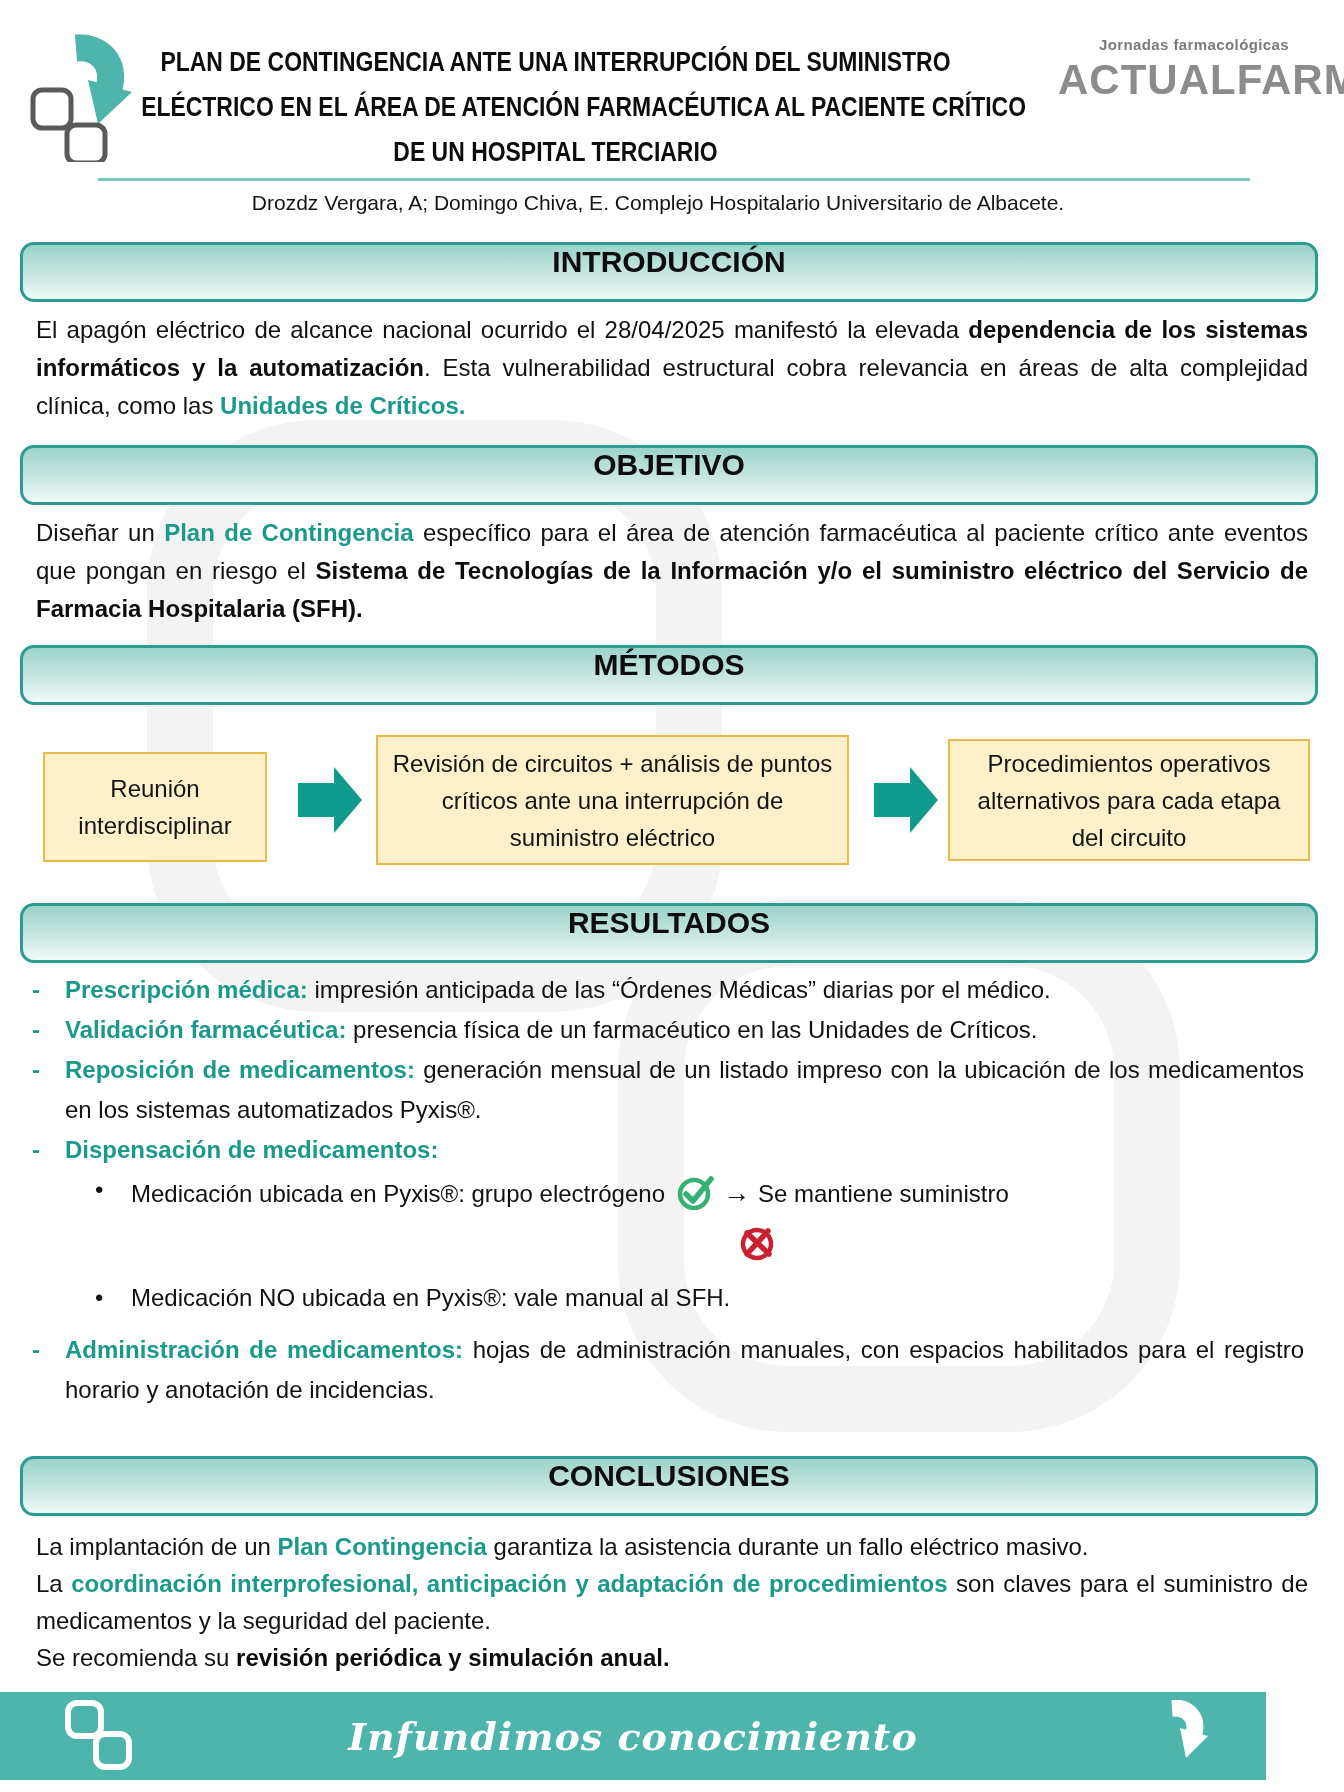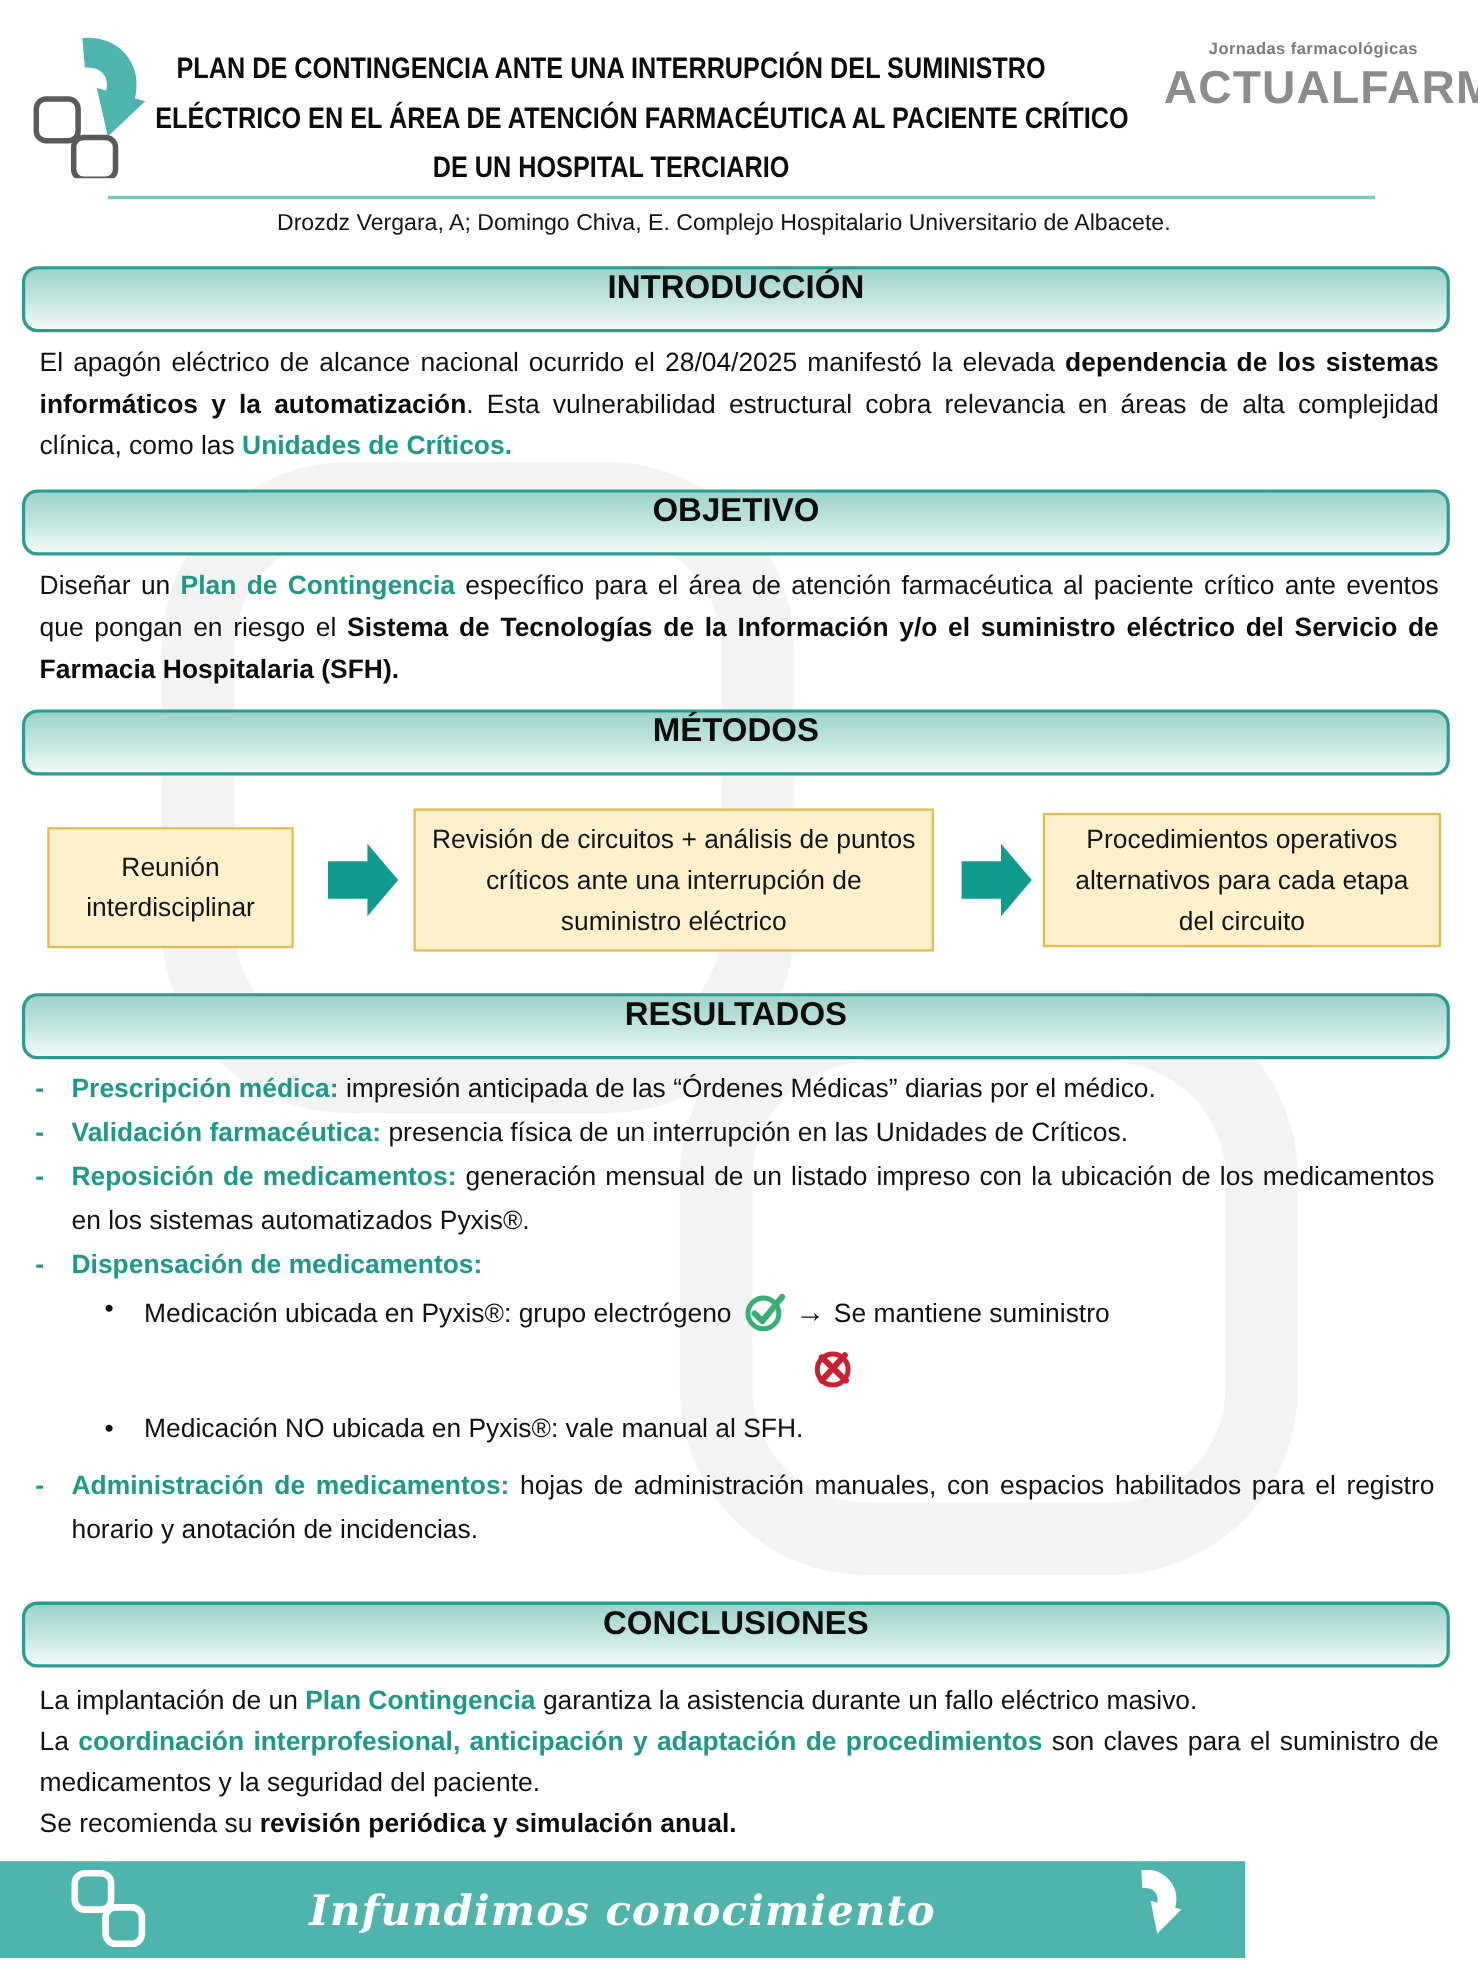--- a/index.html
+++ b/index.html
@@ -65,21 +65,21 @@
   .x-line2 { text-align:center; }
   .sub2 { margin-top:16px; }
   .admin { margin-top:12px; }
 
   
   .concl { position:absolute; left:36px; top:1528px; width:1272px; font-size:24px; line-height:37px; }
   .concl p { margin:0; }
   .concl .jst { text-align:justify; }
 
   
-  .footer { position:absolute; left:0; top:1692px; width:1132px; height:88px; background:#4db5ab;
+  .footer { position:absolute; left:0; top:1692px; width:1266px; height:88px; background:#4db5ab;
             display:flex; align-items:center; justify-content:center; }
   .slogan { color:#ffffff; font-family:"DejaVu Serif","Liberation Serif",serif;
             font-style:italic; font-weight:bold; font-size:38px; letter-spacing:1px; }
   .footer-squares { position:absolute; left:58px; top:6px; }
   .footer-arrow { position:absolute; right:52px; top:8px; }
 </style>
 </head>
 <body>
 
 <div class="page">
@@ -142,21 +142,21 @@
       </div>
     </div>
 
     <div class="bar bar-resultados">
       <span>RESULTADOS</span>
     </div>
     <div class="results">
 
       <div class="r-item"><span class="dash">-</span><span class="lead">Prescripción médica:</span><span> impresión anticipada de las “Órdenes Médicas” diarias por el médico.</span></div>
 
-      <div class="r-item"><span class="dash">-</span><span class="lead">Validación farmacéutica:</span><span> presencia física de un interrupción en las Unidades de Críticos.</span></div>
+      <div class="r-item"><span class="dash">-</span><span class="lead">Validación farmacéutica:</span><span> presencia física de un farmacéutico en las Unidades de Críticos.</span></div>
 
       <div class="r-item jst"><span class="dash">-</span><span class="lead">Reposición de medicamentos:</span><span> generación mensual de un listado impreso con la ubicación de los medicamentos en los sistemas automatizados Pyxis®.</span></div>
 
       <div class="r-item"><span class="dash">-</span><span class="lead">Dispensación de medicamentos:</span></div>
 
       <div class="r-sub"><span class="bdot">•</span><span>Medicación ubicada en Pyxis®: grupo electrógeno</span><svg class="icon-inline" width="42" height="42" viewBox="0 0 42 42">
             <circle cx="19" cy="24" r="14" fill="none" stroke="#35b173" stroke-width="4.5"></circle>
             <path d="M11 24 L18 31 L36 9" fill="none" stroke="#35b173" stroke-width="5.5" stroke-linecap="round" stroke-linejoin="round"></path>
           </svg><span class="arrow-glyph">→</span><span>Se mantiene suministro</span></div>
 

